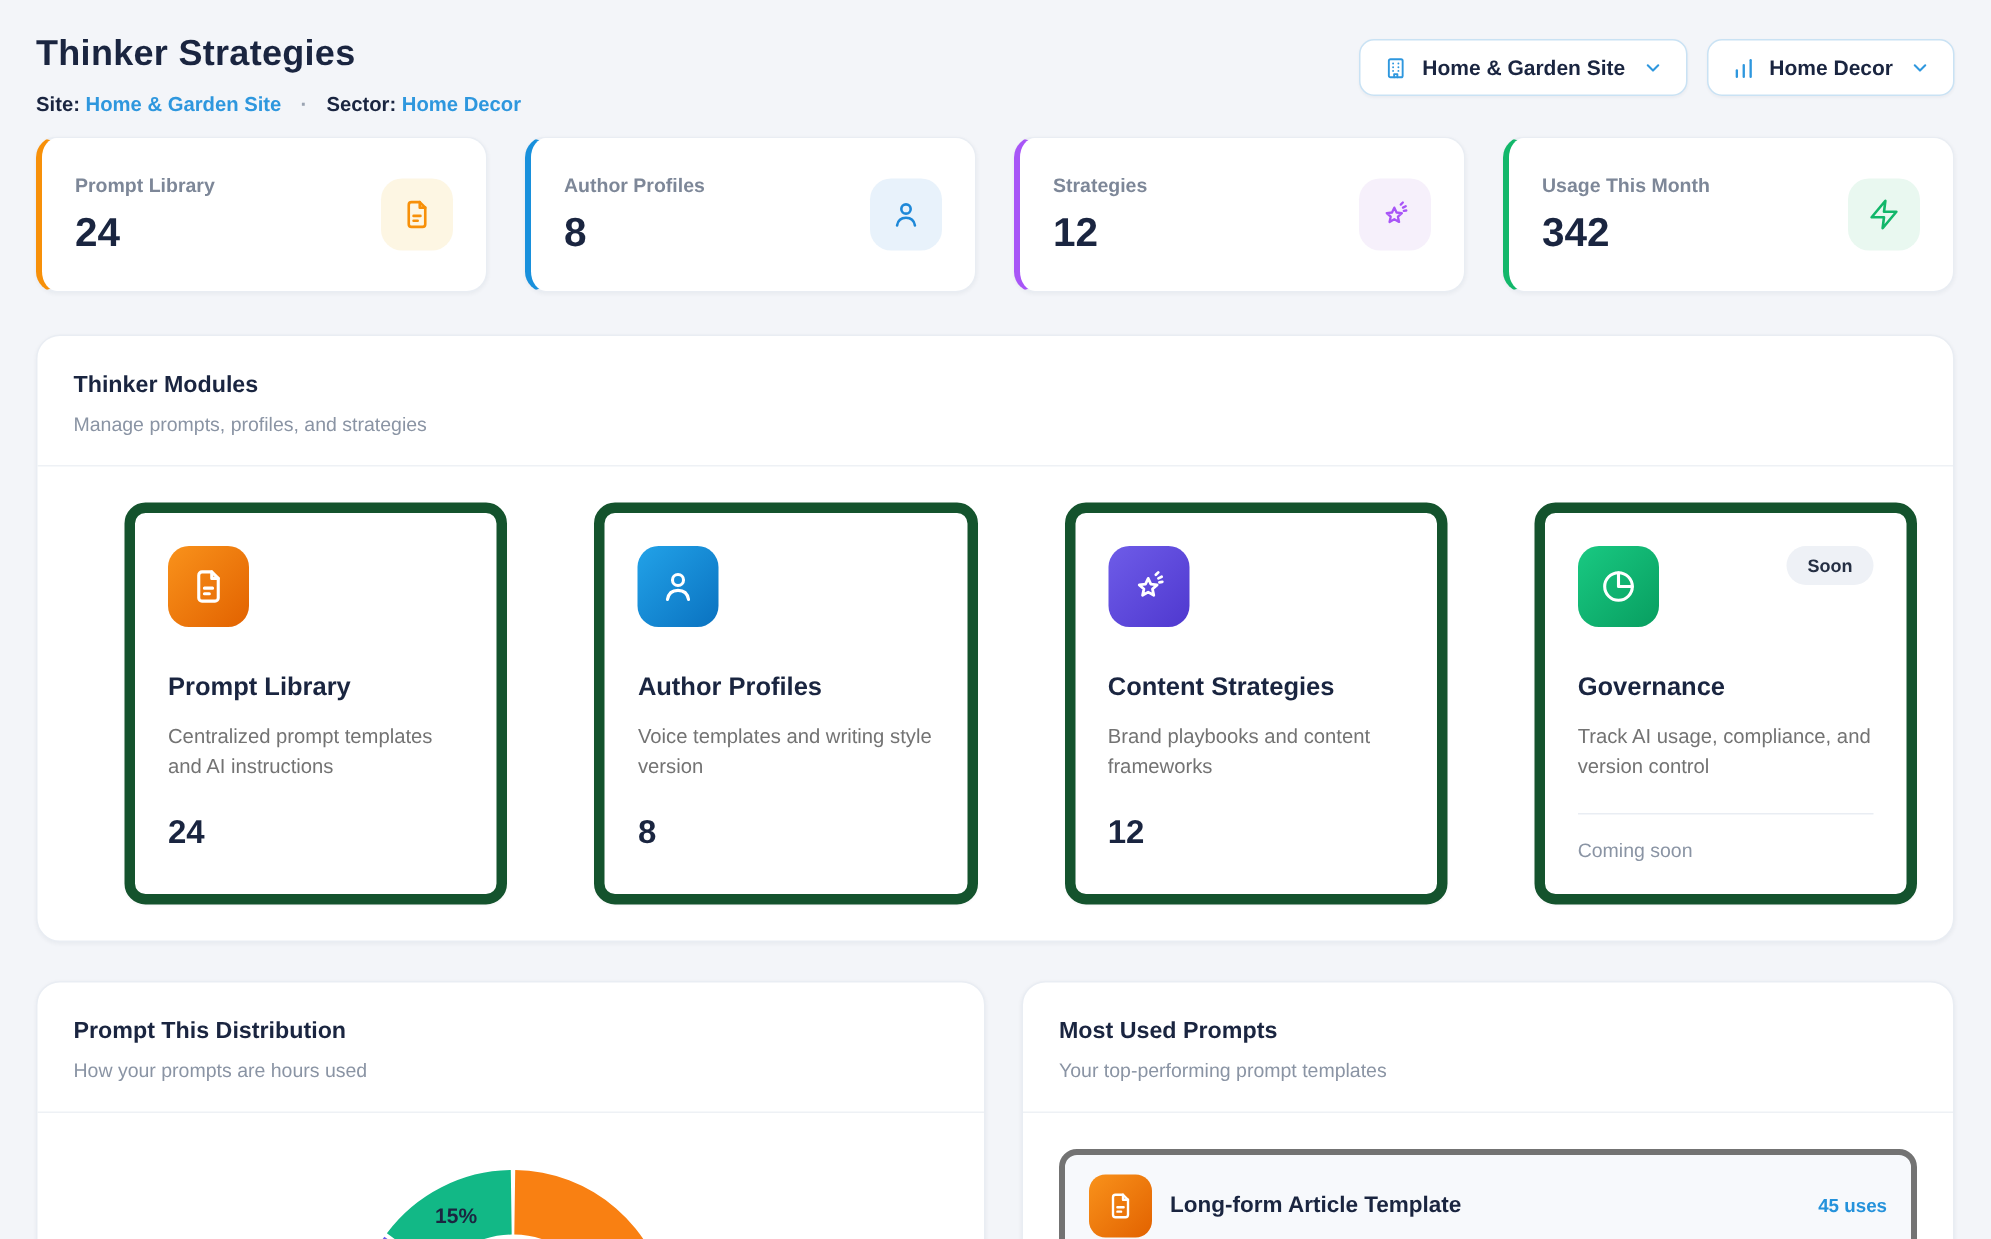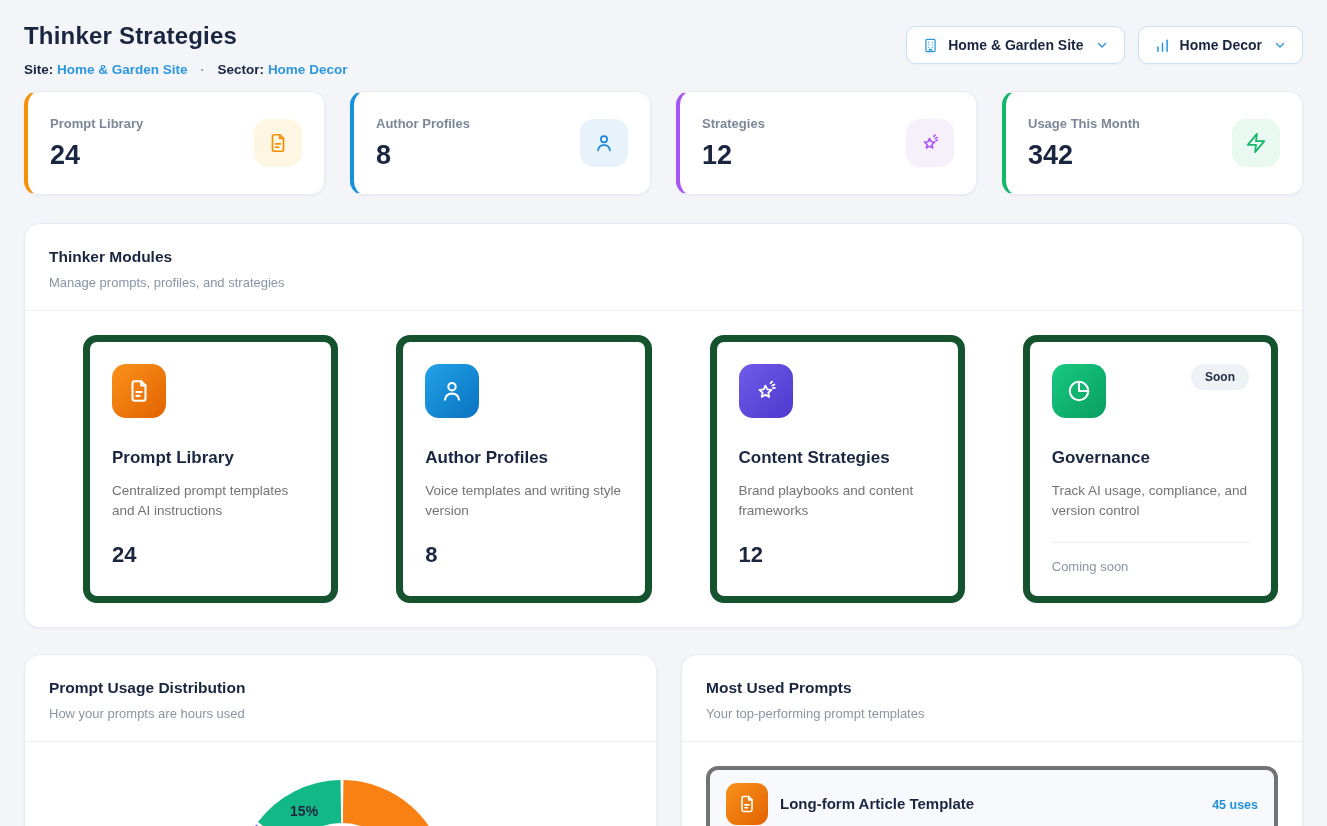--- a/index.html
+++ b/index.html
@@ -257,21 +257,21 @@
         <div class="coming">Coming soon</div>
       </div>
 
     </div>
   </div>
 
   <div class="bottom">
 
     <div class="panel">
       <div class="panel-head">
-        <div class="panel-title">Prompt Usage Distribution</div>
+        <div class="panel-title">Prompt This Distribution</div>
         <div class="panel-sub">How your prompts are hours used</div>
       </div>
       <div class="chart-wrap">
         <svg width="631" height="300" viewBox="0 0 631 300">
             <path d="M318.4699519804706 38.01028983193109A105 105 0 0 1 350.84161208610107 242.39690785640096L336.9826661841739 201.69150749616057A62 62 0 0 0 317.8679716456112 81.00607590075931Z" fill="#F98012"></path>
             <path d="M348.045597266766 243.305388142162A105 105 0 0 1 213.02239889040936 157.61706083639436L255.603702201956 151.63102639863286A62 62 0 0 0 335.331686005138 202.22794347441948Z" fill="#2E97DE"></path>
             <path d="M212.6539312206161 154.70033889629198A105 105 0 0 1 231.19752414383333 82.47781285386381L266.3356809230254 107.26308949466244A62 62 0 0 0 255.38613081598282 149.9087715387629Z" fill="#6C5CE7"></path>
             <path d="M232.92555633523074 80.0993805876322A105 105 0 0 1 315.5300480195294 38.01028983193109L316.13202835438875 81.00607590075931A62 62 0 0 0 267.356042788422 105.85868187079234Z" fill="#12B886"></path>
             <text x="279.09179327174786" y="73.6009552302713" class="donut-label">15%</text>
           </svg>

